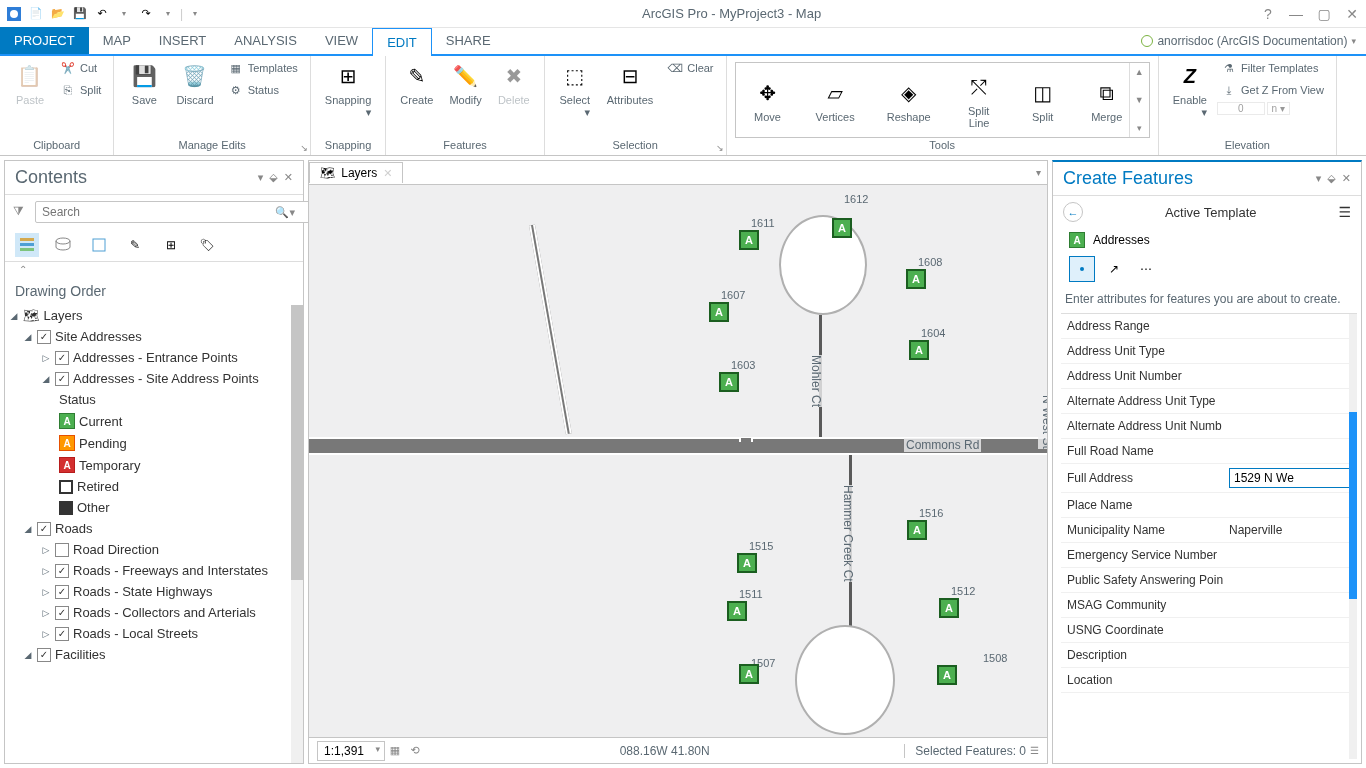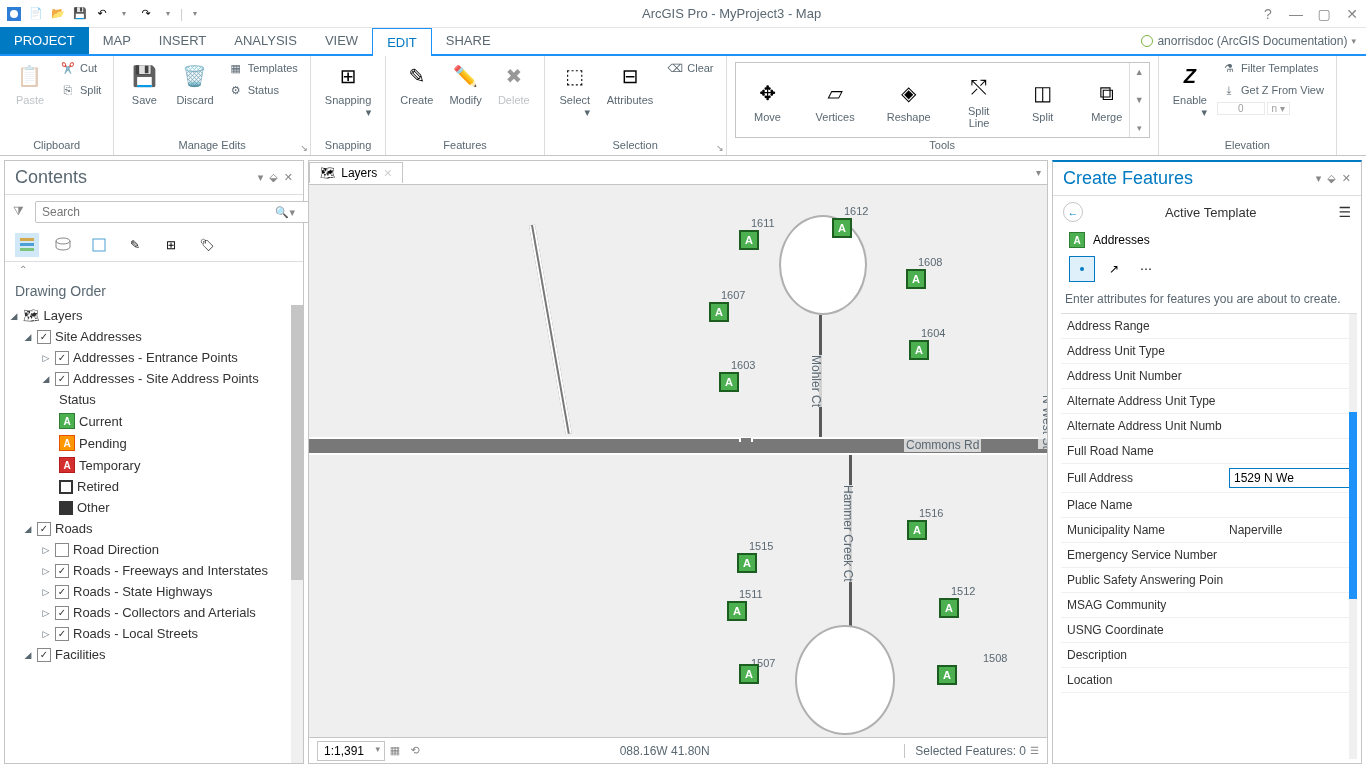--- a/index.html
+++ b/index.html
@@ -465,21 +465,21 @@
       <div class="road-thin" style="left:540px;top:270px;width:3px;height:260px"></div>
       <div class="culdesac" style="left:470px;top:30px;width:88px;height:100px"></div>
       <div class="culdesac" style="left:486px;top:440px;width:100px;height:110px"></div>
       <div class="road-label" style="left:595px;top:253px">Commons Rd</div>
       <div class="road-label vert" style="left:498px;top:170px">Mohler Ct</div>
       <div class="road-label vert" style="left:530px;top:300px">Hammer Creek Ct</div>
       <div class="road-label vert" style="left:729px;top:210px">N West St</div>
 
     <div class="addr-label" style="left: 442px; top: 32px;">1611</div>
         <div class="address-marker" style="left: 430px; top: 45px;">A</div>
-        <div class="addr-label" style="left: 535px; top: 20px;">1612</div>
+        <div class="addr-label" style="left: 535px; top: 8px;">1612</div>
         <div class="address-marker" style="left: 523px; top: 33px;">A</div>
         <div class="addr-label" style="left: 609px; top: 71px;">1608</div>
         <div class="address-marker" style="left: 597px; top: 84px;">A</div>
         <div class="addr-label" style="left: 412px; top: 104px;">1607</div>
         <div class="address-marker" style="left: 400px; top: 117px;">A</div>
         <div class="addr-label" style="left: 612px; top: 142px;">1604</div>
         <div class="address-marker" style="left: 600px; top: 155px;">A</div>
         <div class="addr-label" style="left: 422px; top: 174px;">1603</div>
         <div class="address-marker" style="left: 410px; top: 187px;">A</div>
         <div class="addr-label" style="left: 440px; top: 355px;">1515</div>

